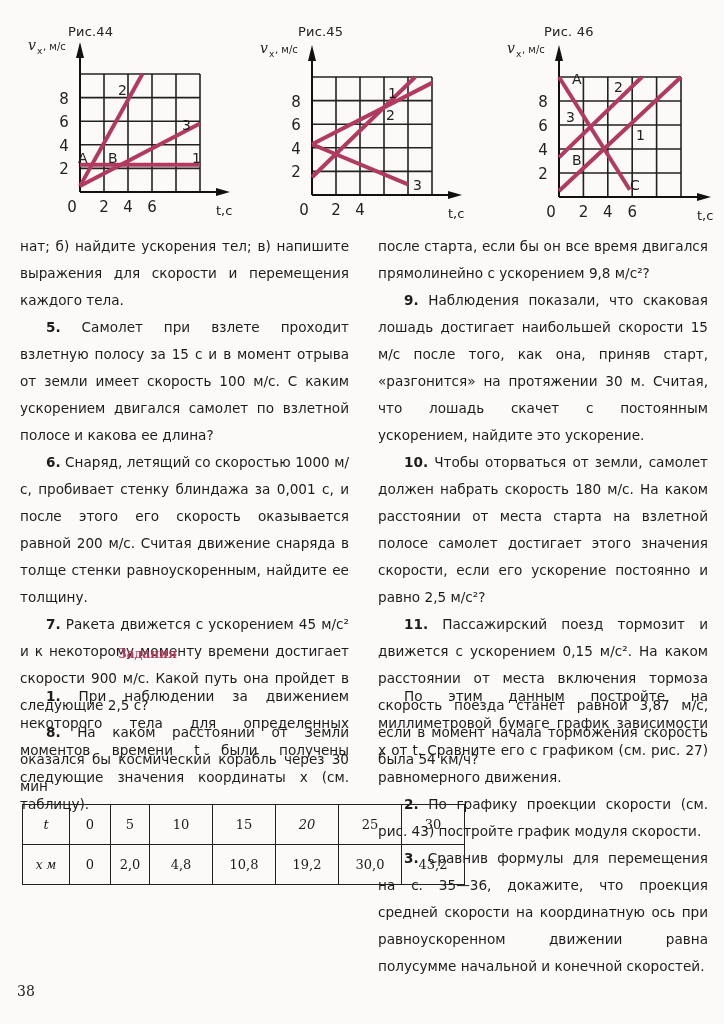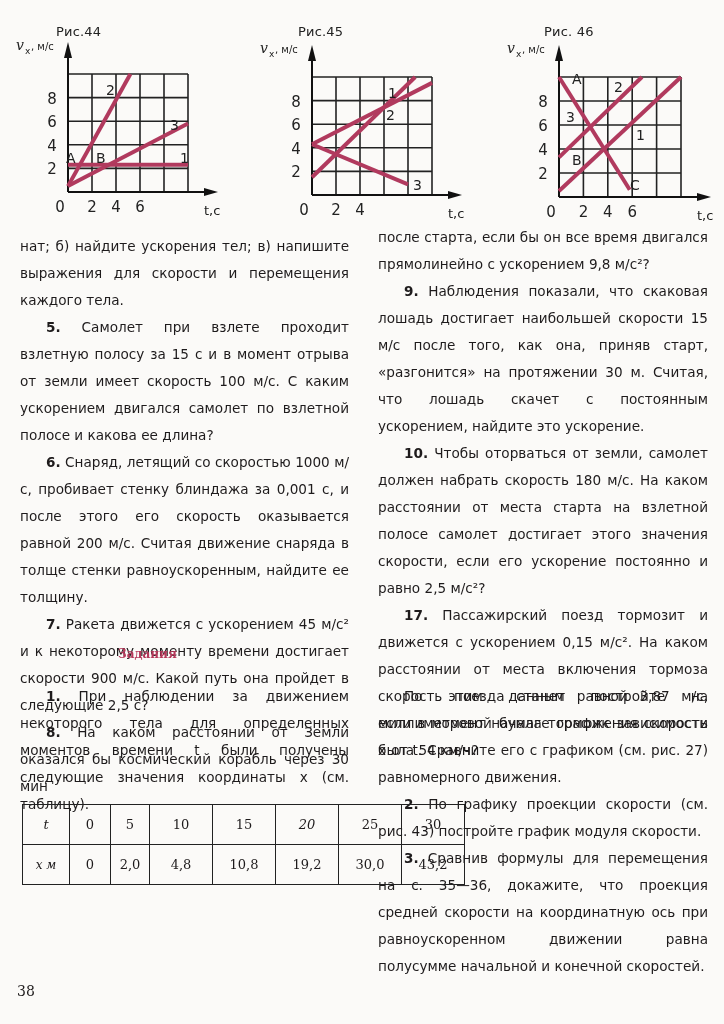--- a/index.html
+++ b/index.html
@@ -15,21 +15,21 @@
   .heading { position:absolute; left:118px; top:647px; font-family:"DejaVu Serif", serif;
              font-weight:bold; font-size:12px; color:#b5385a; }
   table.data { position:absolute; left:22px; top:804px; border-collapse:collapse;
                font-family:"DejaVu Serif", serif; font-size:13px; }
   table.data td { border:1.5px solid #222; text-align:center; height:39px; padding:0; }
   .pagenum { position:absolute; left:17px; top:983px; font-family:"DejaVu Serif", serif; font-size:14px; }
 </style>
 </head>
 <body>
 
-<div class="fig" style="left:0px;">
+<div class="fig" style="left:12px;">
   <span class="fig-caption" style="left:56px; top:24px;">Рис.44</span>
   <svg id="fig0" width="240" height="230">
       <line x1="68" y1="192" x2="68" y2="74" stroke="#222" stroke-width="1.6"></line>
       <line x1="68" y1="192" x2="188" y2="192" stroke="#222" stroke-width="1.6"></line>
       <line x1="92" y1="192" x2="92" y2="74" stroke="#222" stroke-width="1.6"></line>
       <line x1="68" y1="168.4" x2="188" y2="168.4" stroke="#222" stroke-width="1.6"></line>
       <line x1="116" y1="192" x2="116" y2="74" stroke="#222" stroke-width="1.6"></line>
       <line x1="68" y1="144.8" x2="188" y2="144.8" stroke="#222" stroke-width="1.6"></line>
       <line x1="140" y1="192" x2="140" y2="74" stroke="#222" stroke-width="1.6"></line>
       <line x1="68" y1="121.19999999999999" x2="188" y2="121.19999999999999" stroke="#222" stroke-width="1.6"></line>
@@ -144,25 +144,25 @@
     </svg>
 </div>
 
 <div class="col" id="leftcol" style="left:20px; top:233px; width:329px;">
     <p><span>нат; б) найдите ускорения тел; в) напишите выражения для скорости и перемещения каждого тела.</span></p>
     <p class="ind"><span class="num">5.</span><span> Самолет при взлете проходит взлетную полосу за 15 с и в момент отрыва от земли имеет скорость 100 м/с. С каким ускорением двигался самолет по взлетной полосе и какова ее длина?</span></p>
     <p class="ind"><span class="num">6.</span><span> Снаряд, летящий со скоростью 1000 м/с, пробивает стенку блиндажа за 0,001 с, и после этого его скорость оказывается равной 200 м/с. Считая движение снаряда в толще стенки равноускоренным, найдите ее толщину.</span></p>
     <p class="ind"><span class="num">7.</span><span> Ракета движется с ускорением 45 м/с² и к некоторому моменту времени достигает скорости 900 м/с. Какой путь она пройдет в следующие 2,5 с?</span></p>
     <p class="ind"><span class="num">8.</span><span> На каком расстоянии от Земли оказался бы космический корабль через 30 мин</span></p>
   </div>
-<div class="col" id="rightcol" style="left:378px; top:224px; width:330px;">
+<div class="col" id="rightcol" style="left:378px; top:233px; width:330px;">
     <p><span>после старта, если бы он все время двигался прямолинейно с ускорением 9,8 м/с²?</span></p>
     <p class="ind"><span class="num">9.</span><span> Наблюдения показали, что скаковая лошадь достигает наибольшей скорости 15 м/с после того, как она, приняв старт, «разгонится» на протяжении 30 м. Считая, что лошадь скачет с постоянным ускорением, найдите это ускорение.</span></p>
     <p class="ind"><span class="num">10.</span><span> Чтобы оторваться от земли, самолет должен набрать скорость 180 м/с. На каком расстоянии от места старта на взлетной полосе самолет достигает этого значения скорости, если его ускорение постоянно и равно 2,5 м/с²?</span></p>
-    <p class="ind"><span class="num">17.</span><span> Пассажирский поезд тормозит и движется с ускорением 0,15 м/с². На каком расстоянии от места включения тормоза скорость поезда станет равной 3,87 м/с, если в момент начала торможения скорость была 54 км/ч?</span></p>
+    <p class="ind"><span class="num">11.</span><span> Пассажирский поезд тормозит и движется с ускорением 0,15 м/с². На каком расстоянии от места включения тормоза скорость поезда станет равной 3,87 м/с, если в момент начала торможения скорость была 54 км/ч?</span></p>
   </div>
 
 <div class="heading">Задания</div>
 
 <div class="col" id="secleft" style="left:20px; top:683px; width:329px;">
     <p class="ind"><span class="num">1.</span><span> При наблюдении за движением некоторого тела для определенных моментов времени t были получены следующие значения координаты x (см. таблицу).</span></p>
   </div>
 <div class="col" id="secright" style="left:378px; top:683px; width:330px;">
     <p class="ind"><span>По этим данным постройте на миллиметровой бумаге график зависимости x от t. Сравните его с графиком (см. рис. 27) равномерного движения.</span></p>
     <p class="ind"><span class="num">2.</span><span> По графику проекции скорости (см. рис. 43) постройте график модуля скорости.</span></p>

